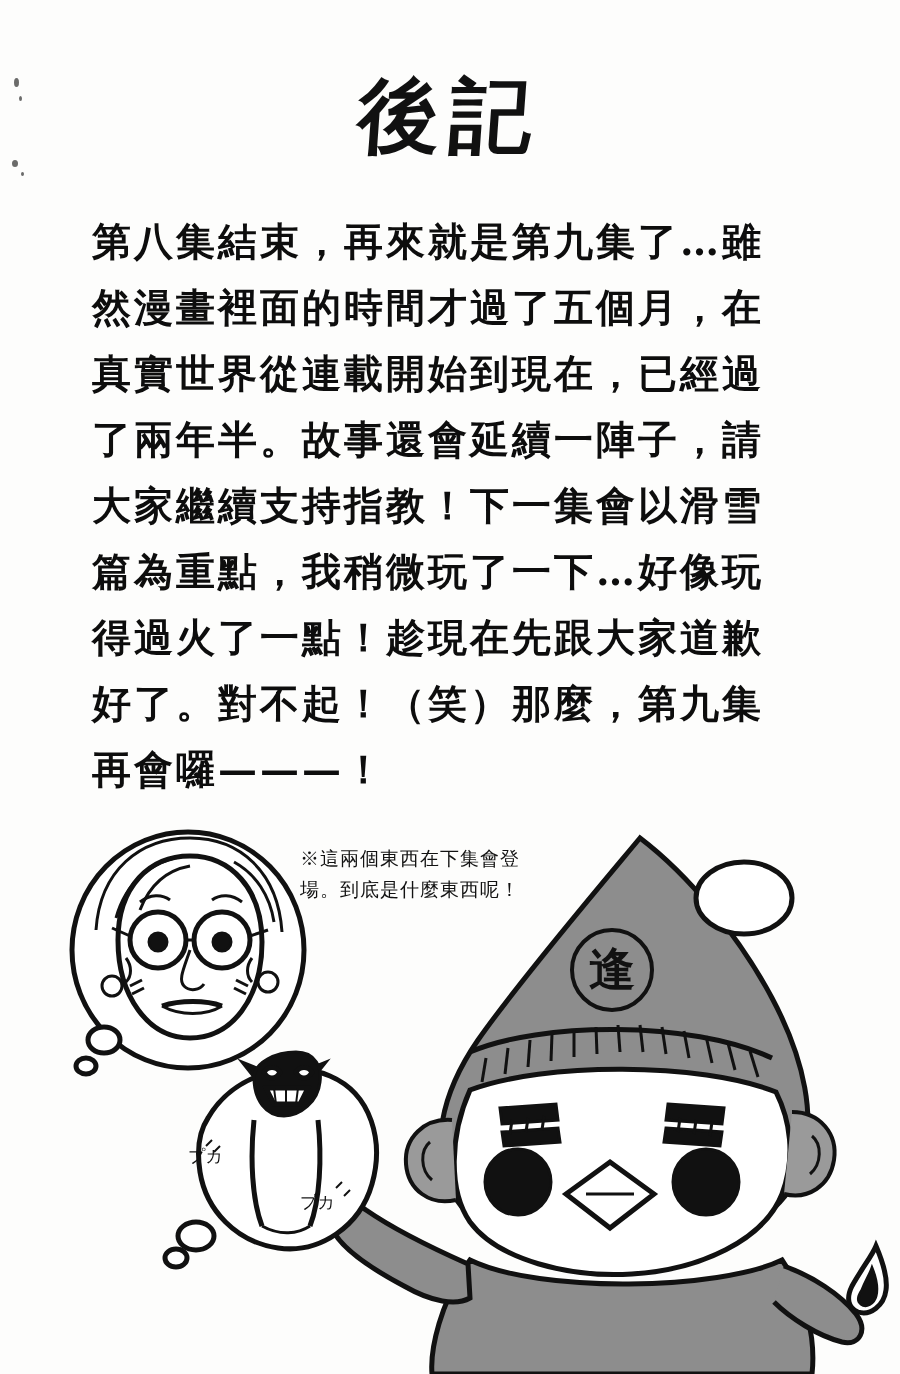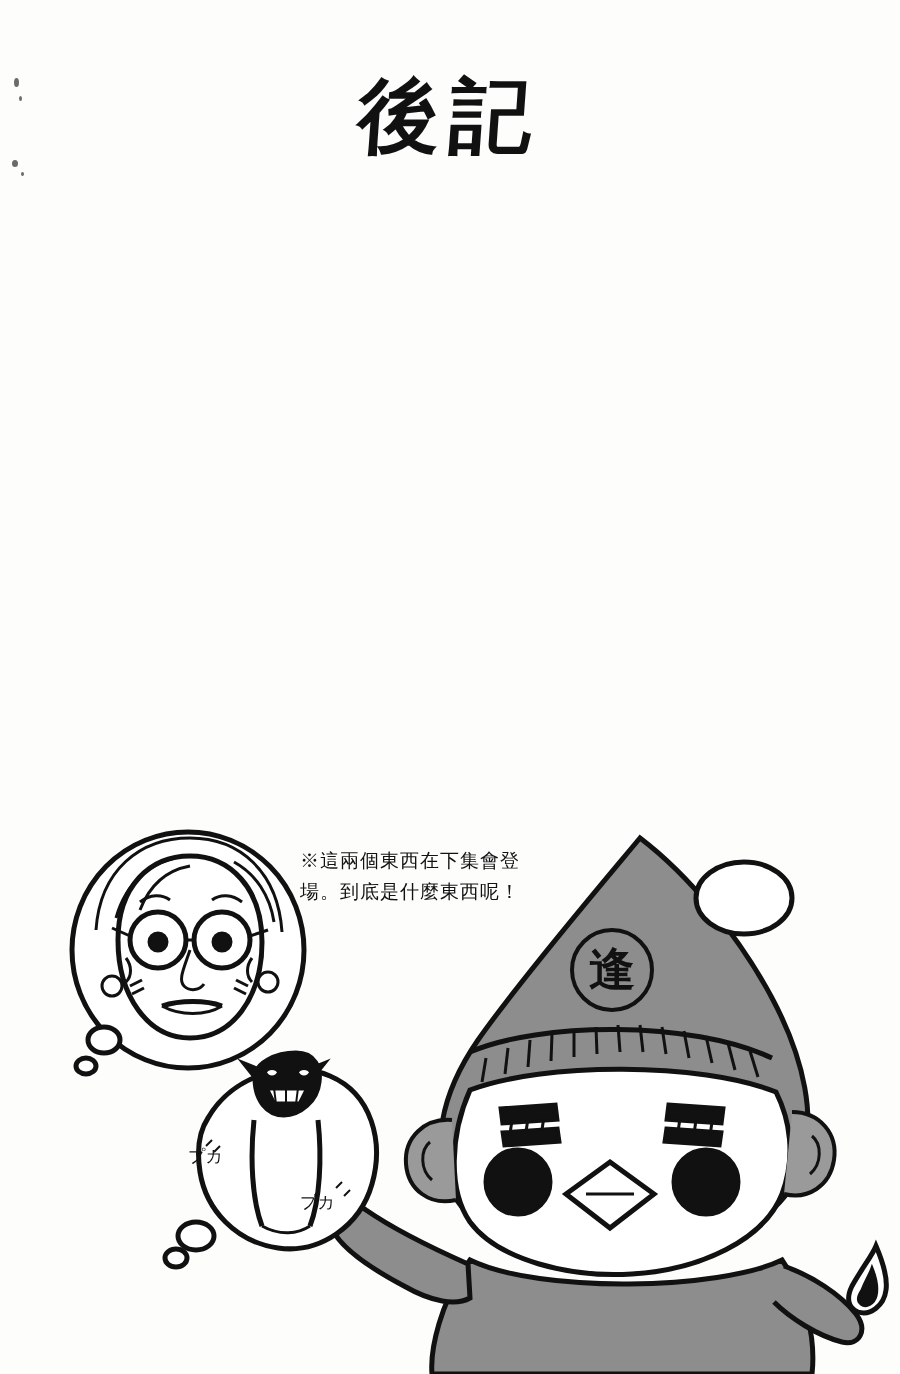--- a/index.html
+++ b/index.html
@@ -48,21 +48,21 @@
     line-height: 66px;
     letter-spacing: 3px;
     color: #0d0d0d;
     text-align: left;
   }
   .note {
     position: absolute;
     left: 300px;
     top: 845px;
     width: 230px;
-    font-family: Liberation Serif, serif;
+    font-family: Liberation Mono, monospace;
     font-size: 19px;
     line-height: 31px;
     color: #121212;
     letter-spacing: 1px;
   }
   
   .art {
     position: absolute;
     left: 0;
     top: 790px;
@@ -92,20 +92,21 @@
 
 <div class="page">
 
   <div class="speck" style="left:14px;top:78px;width:5px;height:9px;"></div>
   <div class="speck" style="left:19px;top:96px;width:3px;height:5px;"></div>
   <div class="speck" style="left:12px;top:160px;width:6px;height:7px;"></div>
   <div class="speck" style="left:21px;top:172px;width:3px;height:4px;"></div>
 
   <div class="title">後記</div>
 
+  <div class="body-text">第八集結束，再來就是第九集了…雖然漫畫裡面的時間才過了五個月，在真實世界從連載開始到現在，已經過了兩年半。故事還會延續一陣子，請大家繼續支持指教！下一集會以滑雪篇為重點，我稍微玩了一下…好像玩得過火了一點！趁現在先跟大家道歉好了。對不起！（笑）那麼，第九集再會囉———！</div>
 
   <div class="note">※這兩個東西在下集會登場。到底是什麼東西呢！</div>
 
   <div class="art">
     <svg viewBox="0 0 900 584" width="900" height="584">
 
       <g>
 
         <path class="fill-grey" d="M640 48 C600 96 520 190 478 250 C440 305 430 360 452 402 C478 452 560 478 630 474 C706 470 780 432 800 380 C818 330 804 268 772 208 C740 148 690 86 640 48 Z"></path>
 

